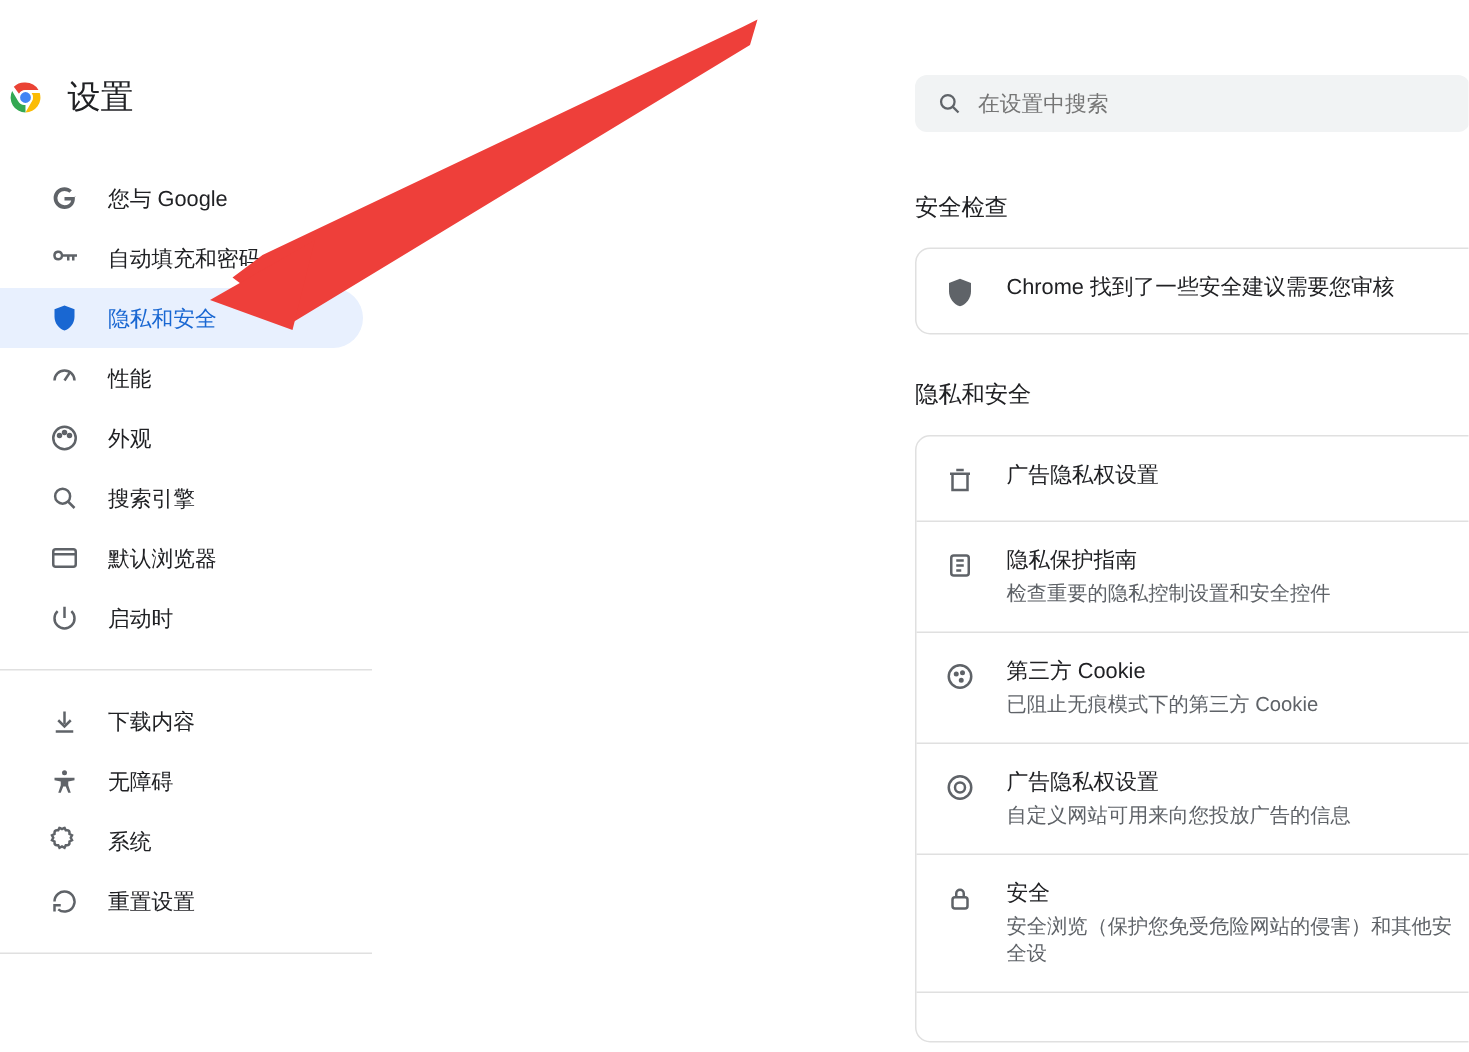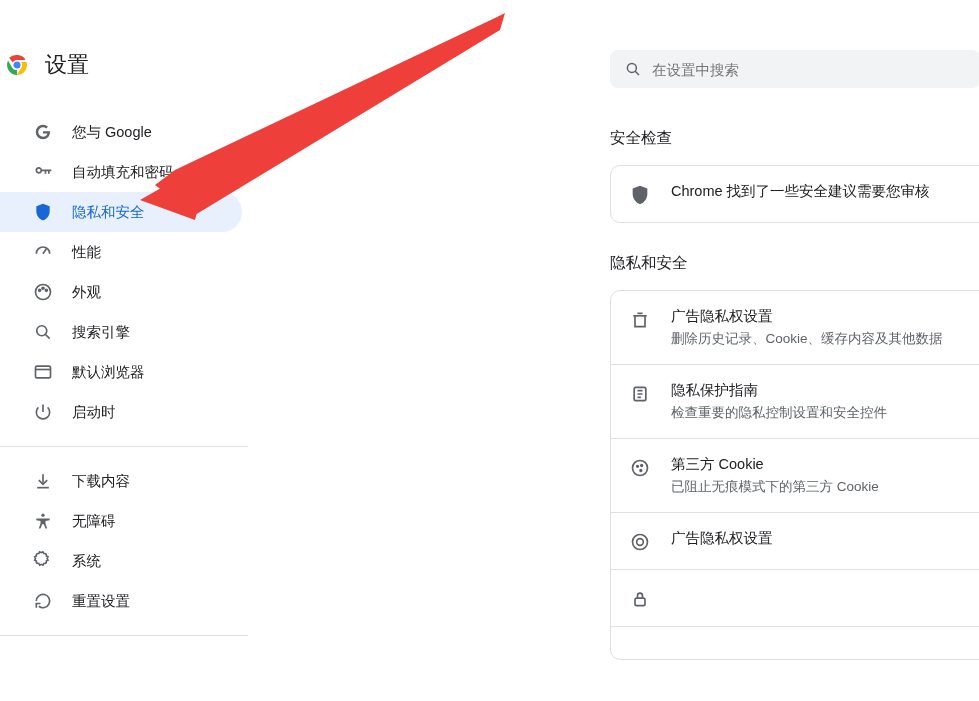--- a/index.html
+++ b/index.html
@@ -314,21 +314,20 @@
         <div class="card-row">
           <span class="icon">
               <svg width="20" height="20" viewBox="0 0 24 24" fill="none" stroke="currentColor" stroke-width="2">
                 <path d="M4 7h16"></path>
                 <path d="M9 4h6"></path>
                 <path d="M6 7v13h12V7"></path>
               </svg>
             </span>
           <div class="texts">
             <div class="row-title">广告隐私权设置</div>
-            <div class="row-sub">删除历史记录、Cookie、缓存内容及其他数据</div>
           </div>
         </div>
         <div class="card-row">
           <span class="icon">
               <svg width="20" height="20" viewBox="0 0 24 24" fill="none" stroke="currentColor" stroke-width="2">
                 <rect x="5" y="4" width="14" height="16" rx="2"></rect>
                 <path d="M9 8h6M9 12h6M9 16h4"></path>
               </svg>
             </span>
           <div class="texts">
@@ -352,29 +351,34 @@
         </div>
         <div class="card-row">
           <span class="icon">
               <svg width="20" height="20" viewBox="0 0 24 24" fill="none" stroke="currentColor" stroke-width="2">
                 <circle cx="12" cy="12" r="9"></circle>
                 <circle cx="12" cy="12" r="4"></circle>
               </svg>
             </span>
           <div class="texts">
             <div class="row-title">广告隐私权设置</div>
+            <div class="row-sub">自定义网站可用来向您投放广告的信息</div>
           </div>
         </div>
         <div class="card-row">
           <span class="icon">
               <svg width="20" height="20" viewBox="0 0 24 24" fill="none" stroke="currentColor" stroke-width="2">
                 <rect x="6" y="11" width="12" height="9" rx="2"></rect>
                 <path d="M9 11V8a3 3 0 0 1 6 0v3"></path>
               </svg>
             </span>
+          <div class="texts">
+            <div class="row-title">安全</div>
+            <div class="row-sub">安全浏览（保护您免受危险网站的侵害）和其他安全设</div>
+          </div>
         </div>
         <div class="card-row">
           
           
         </div>
       </div>
     </div>
   </main>
 </div>
 

